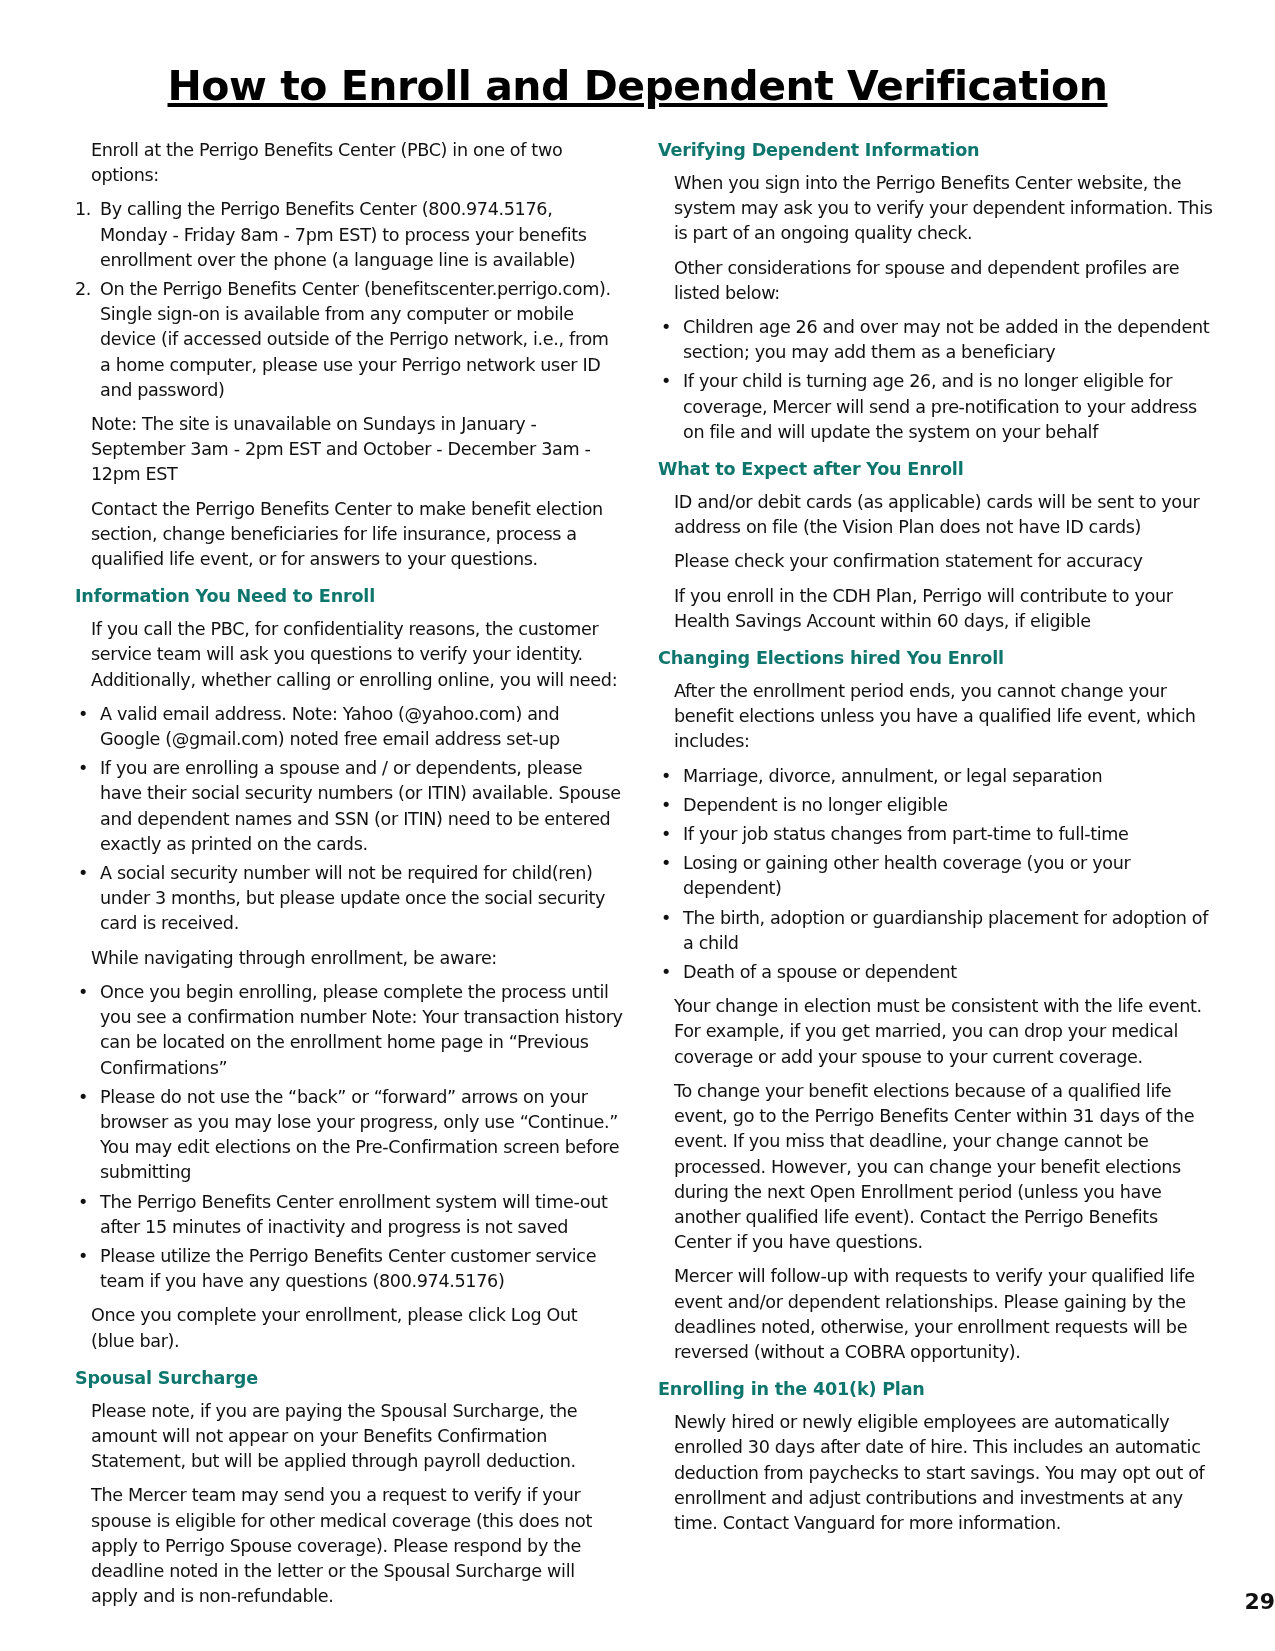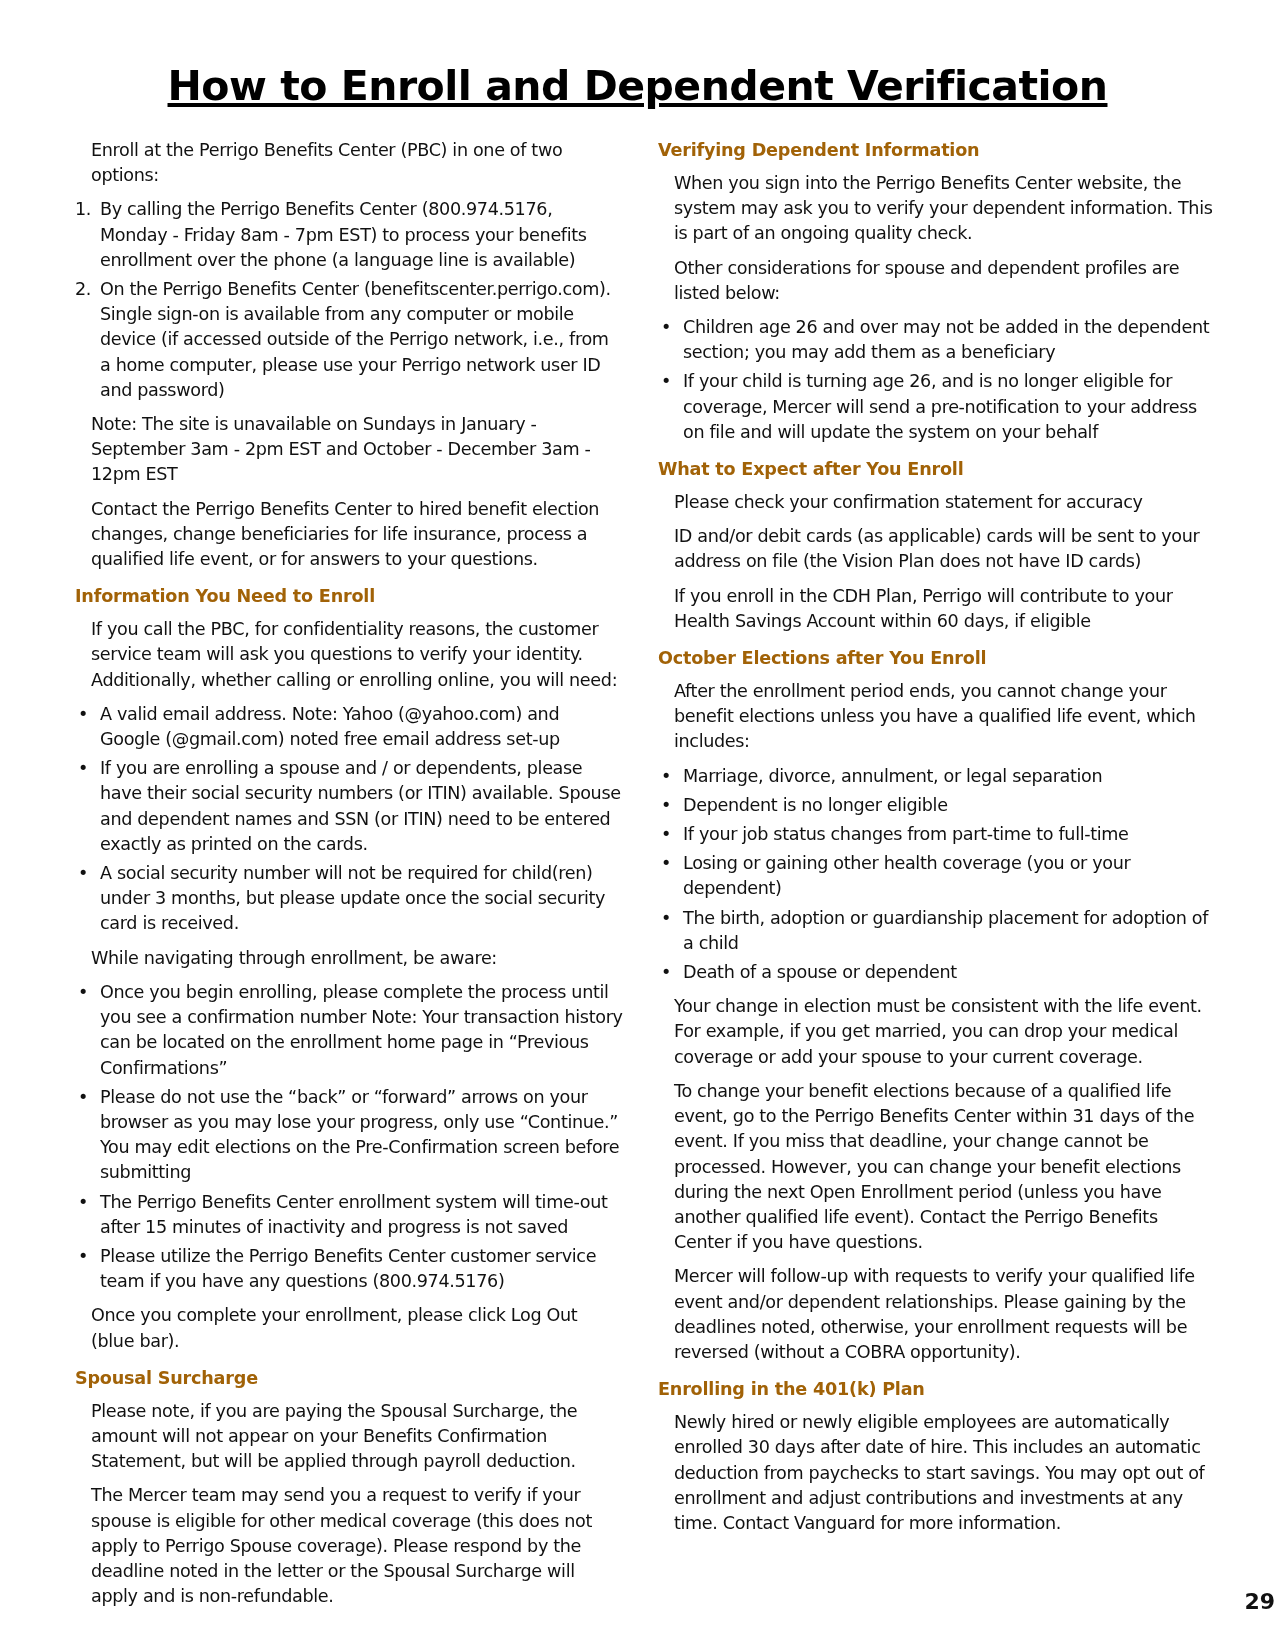--- a/index.html
+++ b/index.html
@@ -14,21 +14,21 @@
   }
   .col {
     position: absolute; top: 138px; width: 548px;
     font-size: 17.6px; line-height: 25.2px; letter-spacing: -0.35px;
   }
   .col-left { left: 75px; }
   .col-right { left: 658px; width: 556px; }
   p { margin: 0 0 9px 16px; }
   h2 {
     font-size: 17.6px; font-weight: bold; margin: 12px 0 9px 0; line-height: 24px;
-    letter-spacing: -0.2px; color: #a16207;
+    letter-spacing: -0.2px; color: #0f766e;
   }
   .col-right h2:first-child { margin-top: 0; }
   ol, ul { margin: 0 0 9px 0; padding: 0; list-style: none; }
   li { position: relative; padding-left: 25px; margin-bottom: 4px; }
   li .marker { position: absolute; left: 0; top: 0; }
   ul li .marker { left: 3px; }
   .page-number {
     position: absolute; top: 1589px; left: 0; width: 1275px; text-align: right;
     font-weight: bold; font-size: 22px;
   }
@@ -44,21 +44,21 @@
     <li>
       <span class="marker">1.</span>
       <span>By calling the Perrigo Benefits Center (800.974.5176, Monday - Friday 8am - 7pm EST) to process your benefits enrollment over the phone (a language line is available)</span>
     </li>
     <li>
       <span class="marker">2.</span>
       <span>On the Perrigo Benefits Center (benefitscenter.perrigo.com). Single sign-on is available from any computer or mobile device (if accessed outside of the Perrigo network, i.e., from a home computer, please use your Perrigo network user ID and password)</span>
     </li>
   </ol>
   <p>Note: The site is unavailable on Sundays in January - September 3am - 2pm EST and October - December 3am - 12pm EST</p>
-  <p>Contact the Perrigo Benefits Center to hired benefit election changes, change beneficiaries for life insurance, process a qualified life event, or for answers to your questions.</p>
+  <p>Contact the Perrigo Benefits Center to make benefit election section, change beneficiaries for life insurance, process a qualified life event, or for answers to your questions.</p>
 
   <h2>Information You Need to Enroll</h2>
   <p>If you call the PBC, for confidentiality reasons, the customer service team will ask you questions to verify your identity. Additionally, whether calling or enrolling online, you will need:</p>
   <ul>
     <li><span class="marker">•</span><span>A valid email address. Note: Yahoo (@yahoo.com) and Google (@gmail.com) noted free email address set-up</span></li>
     <li><span class="marker">•</span><span>If you are enrolling a spouse and / or dependents, please have their social security numbers (or ITIN) available. Spouse and dependent names and SSN (or ITIN) need to be entered exactly as printed on the cards.</span></li>
     <li><span class="marker">•</span><span>A social security number will not be required for child(ren) under 3 months, but please update once the social security card is received.</span></li>
   </ul>
   <p>While navigating through enrollment, be aware:</p>
   <ul>
@@ -77,25 +77,25 @@
 <div class="col col-right">
   <h2>Verifying Dependent Information</h2>
   <p>When you sign into the Perrigo Benefits Center website, the system may ask you to verify your dependent information. This is part of an ongoing quality check.</p>
   <p>Other considerations for spouse and dependent profiles are listed below:</p>
   <ul>
     <li><span class="marker">•</span><span>Children age 26 and over may not be added in the dependent section; you may add them as a beneficiary</span></li>
     <li><span class="marker">•</span><span>If your child is turning age 26, and is no longer eligible for coverage, Mercer will send a pre-notification to your address on file and will update the system on your behalf</span></li>
   </ul>
 
   <h2>What to Expect after You Enroll</h2>
+  <p>ID and/or debit cards (as applicable) cards will be sent to your address on file (the Vision Plan does not have ID cards)</p>
   <p>Please check your confirmation statement for accuracy</p>
-  <p>ID and/or debit cards (as applicable) cards will be sent to your address on file (the Vision Plan does not have ID cards)</p>
   <p>If you enroll in the CDH Plan, Perrigo will contribute to your Health Savings Account within 60 days, if eligible</p>
 
-  <h2>October Elections after You Enroll</h2>
+  <h2>Changing Elections hired You Enroll</h2>
   <p>After the enrollment period ends, you cannot change your benefit elections unless you have a qualified life event, which includes:</p>
   <ul>
     <li><span class="marker">•</span><span>Marriage, divorce, annulment, or legal separation</span></li>
     <li><span class="marker">•</span><span>Dependent is no longer eligible</span></li>
     <li><span class="marker">•</span><span>If your job status changes from part-time to full-time</span></li>
     <li><span class="marker">•</span><span>Losing or gaining other health coverage (you or your dependent)</span></li>
     <li><span class="marker">•</span><span>The birth, adoption or guardianship placement for adoption of a child</span></li>
     <li><span class="marker">•</span><span>Death of a spouse or dependent</span></li>
   </ul>
   <p>Your change in election must be consistent with the life event. For example, if you get married, you can drop your medical coverage or add your spouse to your current coverage.</p>

